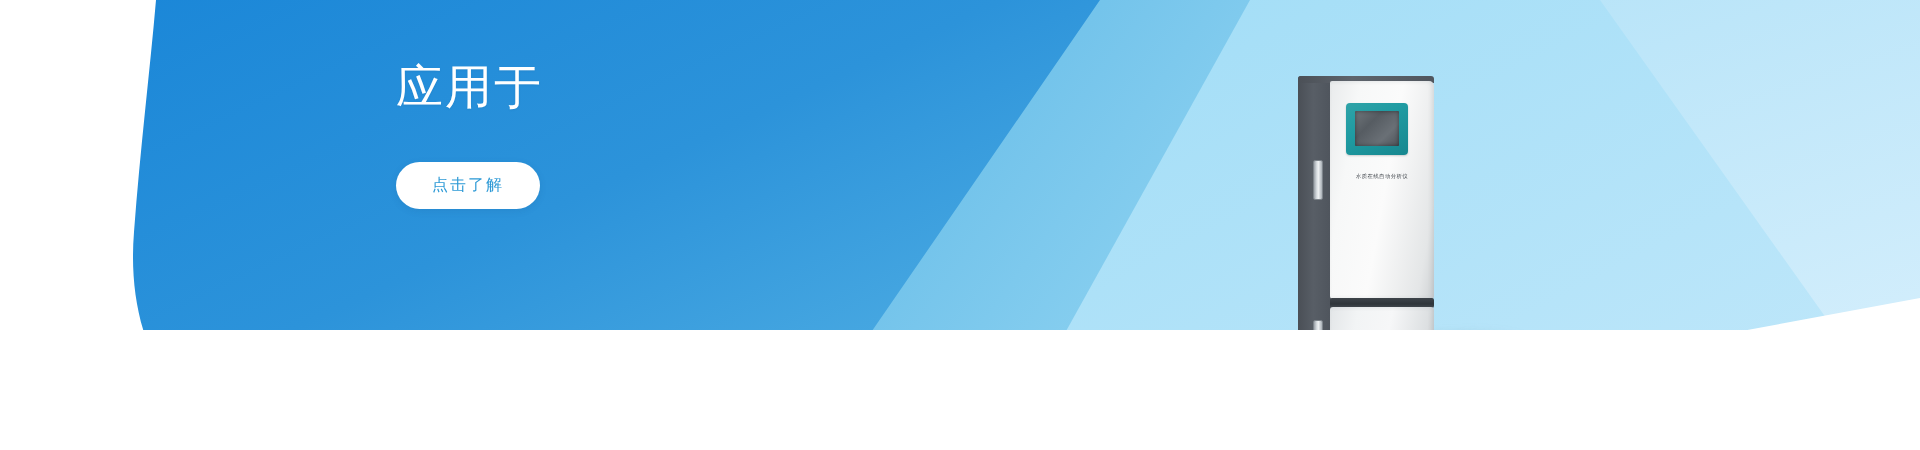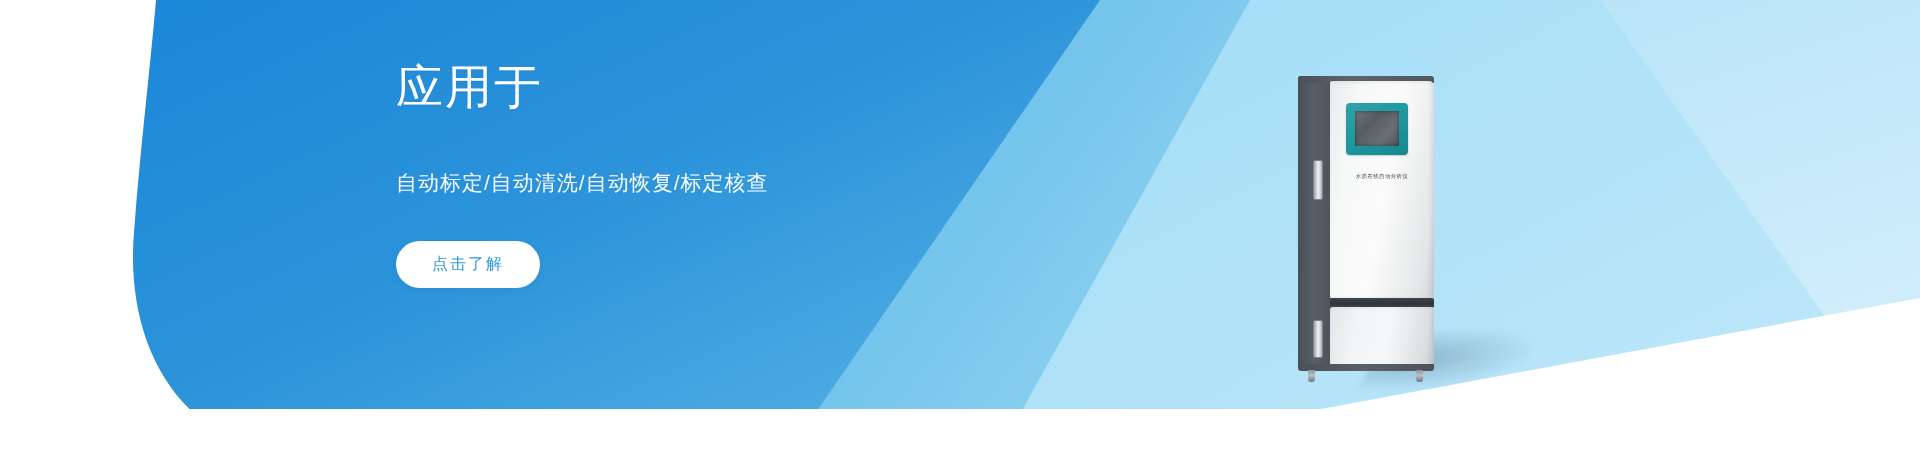--- a/index.html
+++ b/index.html
@@ -7,21 +7,21 @@
     padding: 0;
     background: #ffffff;
   }
   body {
     font-family: "Liberation Sans", "DejaVu Sans", sans-serif;
   }
 
   .banner {
     position: relative;
     width: 1920px;
-    height: 409px;
+    height: 330px;
     overflow: hidden;
     background: #ffffff;
   }
 
   
   .bg-layer {
     position: absolute;
     top: 0; left: 0;
     width: 1920px;
     height: 450px;
@@ -287,21 +287,20 @@
       <polygon points="250,450 1920,450 1920,300 1130,450" fill="#ffffff"></polygon>
       <polygon points="1100,450 1920,450 1920,298" fill="#ffffff"></polygon>
     </svg>
   </div>
 
   <div class="copy">
     <h1 class="headline">
       <span class="headline-line">应用于</span>
     </h1>
 
-    <p class="subhead">自动标定/自动清洗/自动恢复/标定核查</p>
 
     <button class="cta" type="button">点击了解</button>
   </div>
 
   <div class="device-wrap">
     <div class="device-shadow"></div>
 
     <div class="device">
       <div class="dev-side"></div>
       <div class="dev-top"></div>

